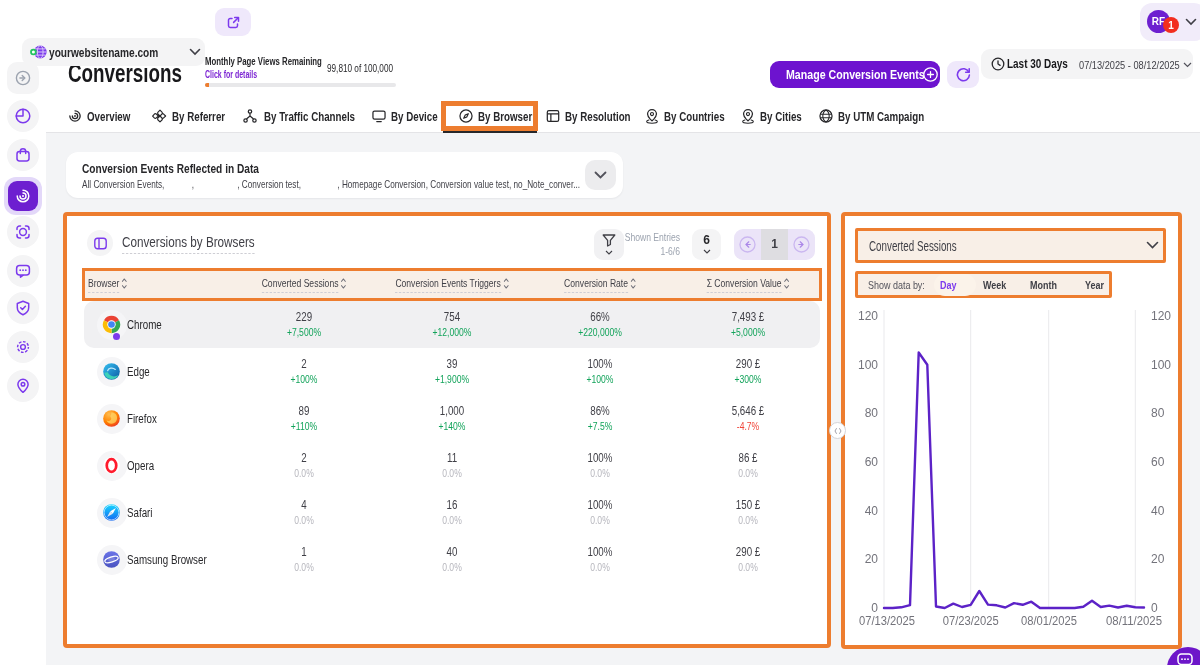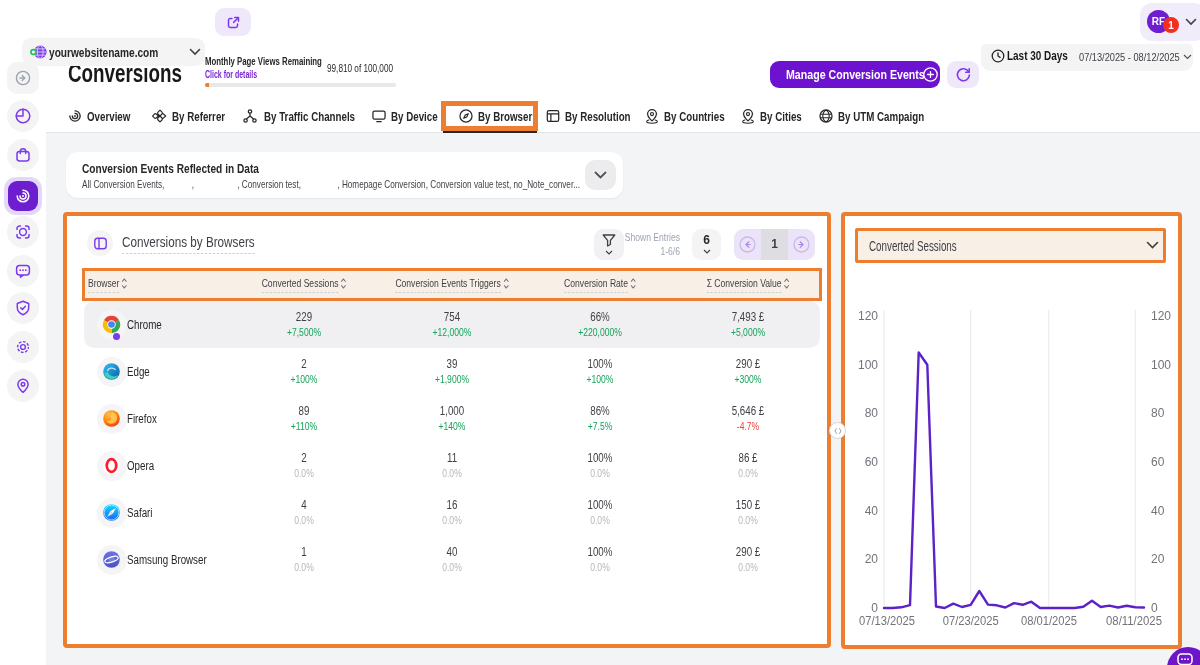--- a/index.html
+++ b/index.html
@@ -153,21 +153,21 @@
       </svg>
   </div>
 
   <div class="abs lav ic" style="left:947px;top:61px;width:32px;height:27px;z-index:2;">
     <svg width="15" height="15" viewBox="0 0 15 15">
         <path d="M12.8 5.1A6 6 0 1 0 13.4 8" stroke="#7c3aed" stroke-width="1.6" fill="none" stroke-linecap="round"></path>
         <path d="M13.2 1.8v3.5H9.7" stroke="#7c3aed" stroke-width="1.6" fill="none" stroke-linecap="round" stroke-linejoin="round"></path>
       </svg>
   </div>
 
-  <div class="abs pill" style="left:981px;top:41px;width:212px;height:30px;z-index:2;">
+  <div class="abs pill" style="left:981px;top:49px;width:212px;height:30px;z-index:2;">
     <svg class="abs" style="left:10px;top:8px;" width="14" height="14" viewBox="0 0 14 14">
         <circle cx="7" cy="7" r="5.8" stroke="#27272a" stroke-width="1.3" fill="none"></circle>
         <path d="M7 3.8V7l2.1 1.4" stroke="#27272a" stroke-width="1.3" fill="none" stroke-linecap="round"></path>
       </svg>
     <span class="abs" style="left:26px;top:8px;font-size:12px;font-weight:700;color:#18181b;white-space:nowrap;transform:scaleX(.83);transform-origin:0 50%;">Last 30 Days</span>
     <span class="abs" style="left:98px;top:9.5px;font-size:10.5px;color:#3f3f46;white-space:nowrap;transform:scaleX(.88);transform-origin:0 50%;">07/13/2025 - 08/12/2025</span>
     <svg class="abs" style="left:202px;top:13px;" width="9" height="6" viewBox="0 0 9 6">
         <path d="M1 1 L4.5 4.5 L8 1" stroke="#52525b" stroke-width="1.2" fill="none"></path>
       </svg>
   </div>
@@ -437,20 +437,28 @@
 </div>
 <div id="rightpanel" class="abs" style="left:841px;top:212px;width:341px;height:437px;border:4px solid #ED7D2F;background:#fff;border-radius:4px;z-index:3;">
 
   <div class="abs cream" style="left:10px;top:12px;width:311px;height:35px;border-radius:2px;">
     <span class="abs" style="left:11px;top:7px;font-size:14px;color:#3f3f46;white-space:nowrap;transform:scaleX(.7);transform-origin:0 50%;">Converted Sessions</span>
     <svg class="abs" style="left:288px;top:10px;" width="13" height="9" viewBox="0 0 13 9">
         <path d="M1.5 1.5 6.5 6.5 11.5 1.5" stroke="#3f3f46" stroke-width="1.6" fill="none" stroke-linecap="round"></path>
       </svg>
   </div>
 
+  <div class="abs cream" style="left:10px;top:55px;width:257px;height:27px;border-radius:2px;">
+    <span class="abs t" style="left:10px;top:4.5px;font-size:11.5px;color:#52525b;">Show data by:</span>
+    <div class="abs" style="left:76px;top:-0.5px;width:42px;height:22px;border-radius:12px;background:#fbf3ea;"></div>
+    <span class="abs t" style="left:82px;top:4.5px;font-size:11.5px;font-weight:600;color:#7c3aed;">Day</span>
+    <span class="abs t" style="left:125px;top:4.5px;font-size:11.5px;font-weight:600;color:#3f3f46;">Week</span>
+    <span class="abs t" style="left:172px;top:4.5px;font-size:11.5px;font-weight:600;color:#3f3f46;">Month</span>
+    <span class="abs t" style="left:227px;top:4.5px;font-size:11.5px;font-weight:600;color:#3f3f46;">Year</span>
+  </div>
 
   <svg class="abs" style="left:0;top:84px;" width="333" height="345" viewBox="0 0 333 345">
     <g stroke="#e9e9ec" stroke-width="1">
       <line x1="39" y1="10" x2="39" y2="308"></line>
       <line x1="125.7" y1="10" x2="125.7" y2="308"></line>
       <line x1="203.7" y1="10" x2="203.7" y2="308"></line>
       <line x1="290.3" y1="10" x2="290.3" y2="308"></line>
     </g>
     <g font-family="Liberation Sans, sans-serif" font-size="12" fill="#73737b">
       <g text-anchor="end">

